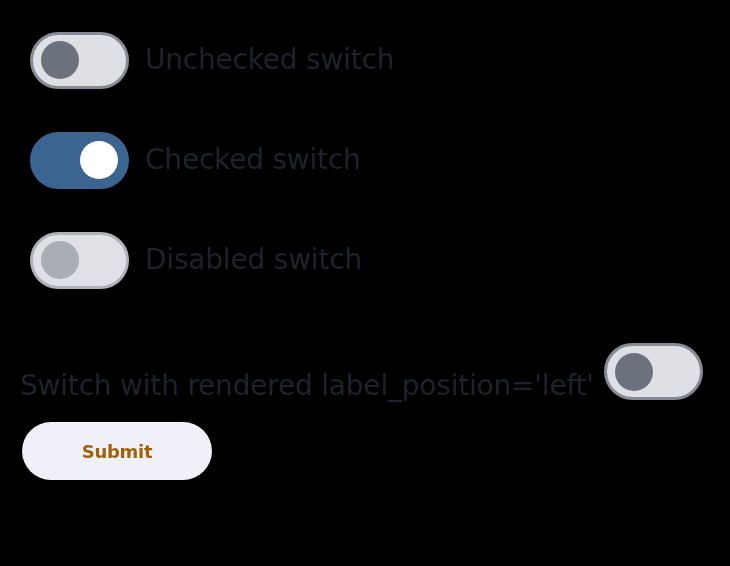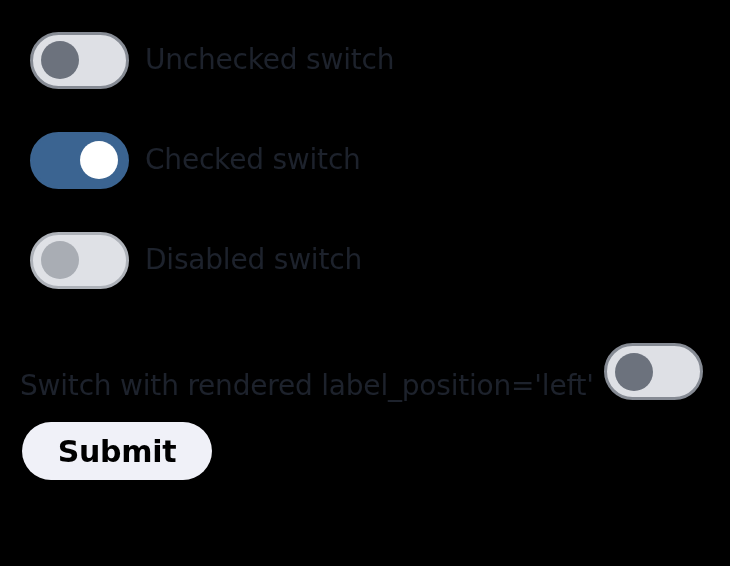--- a/index.html
+++ b/index.html
@@ -95,23 +95,23 @@
   
   .submit-button {
     position: absolute;
     left: 22px;
     top: 422px;
     width: 190px;
     height: 58px;
     border: none;
     border-radius: 29px;
     background: #f0f1f8;
-    color: #000000;
+    color: #a16207;
     font-family: "DejaVu Sans", sans-serif;
-    font-size: 30px;
+    font-size: 18px;
     font-weight: 700;
     letter-spacing: -0.3px;
     cursor: pointer;
     padding: 0;
   }
 </style>
 </head>
 <body>
 
 <div class="page">

